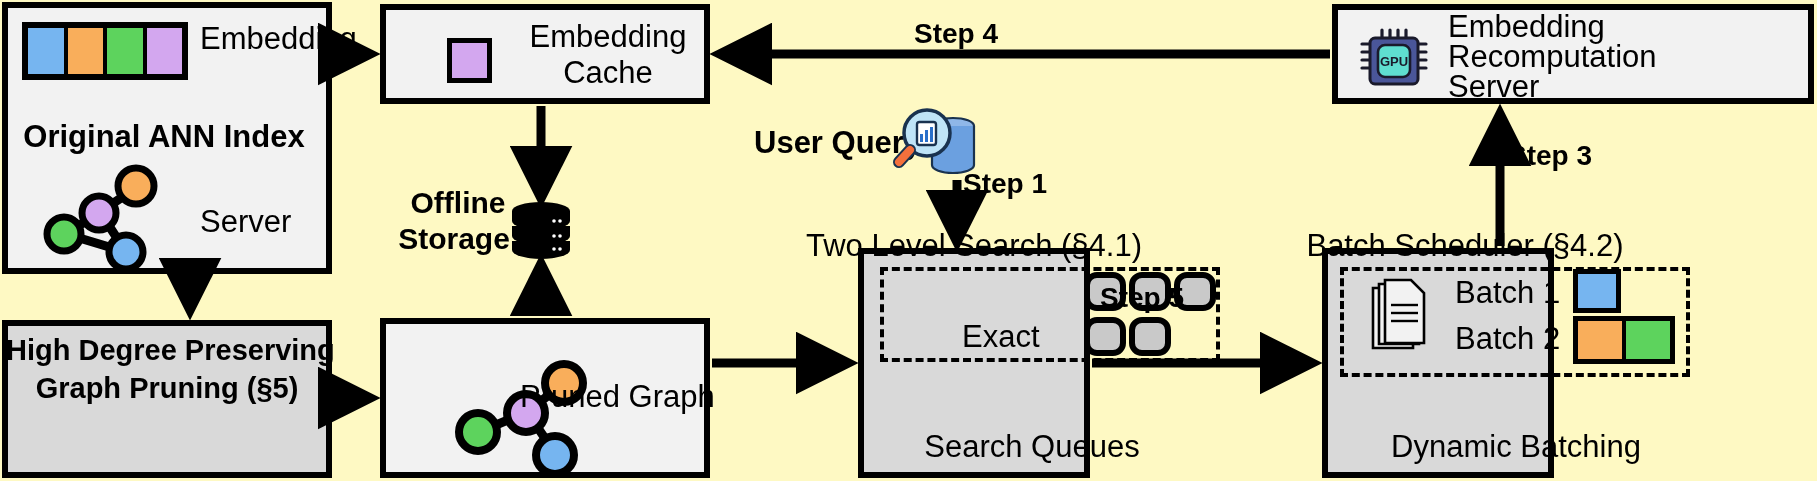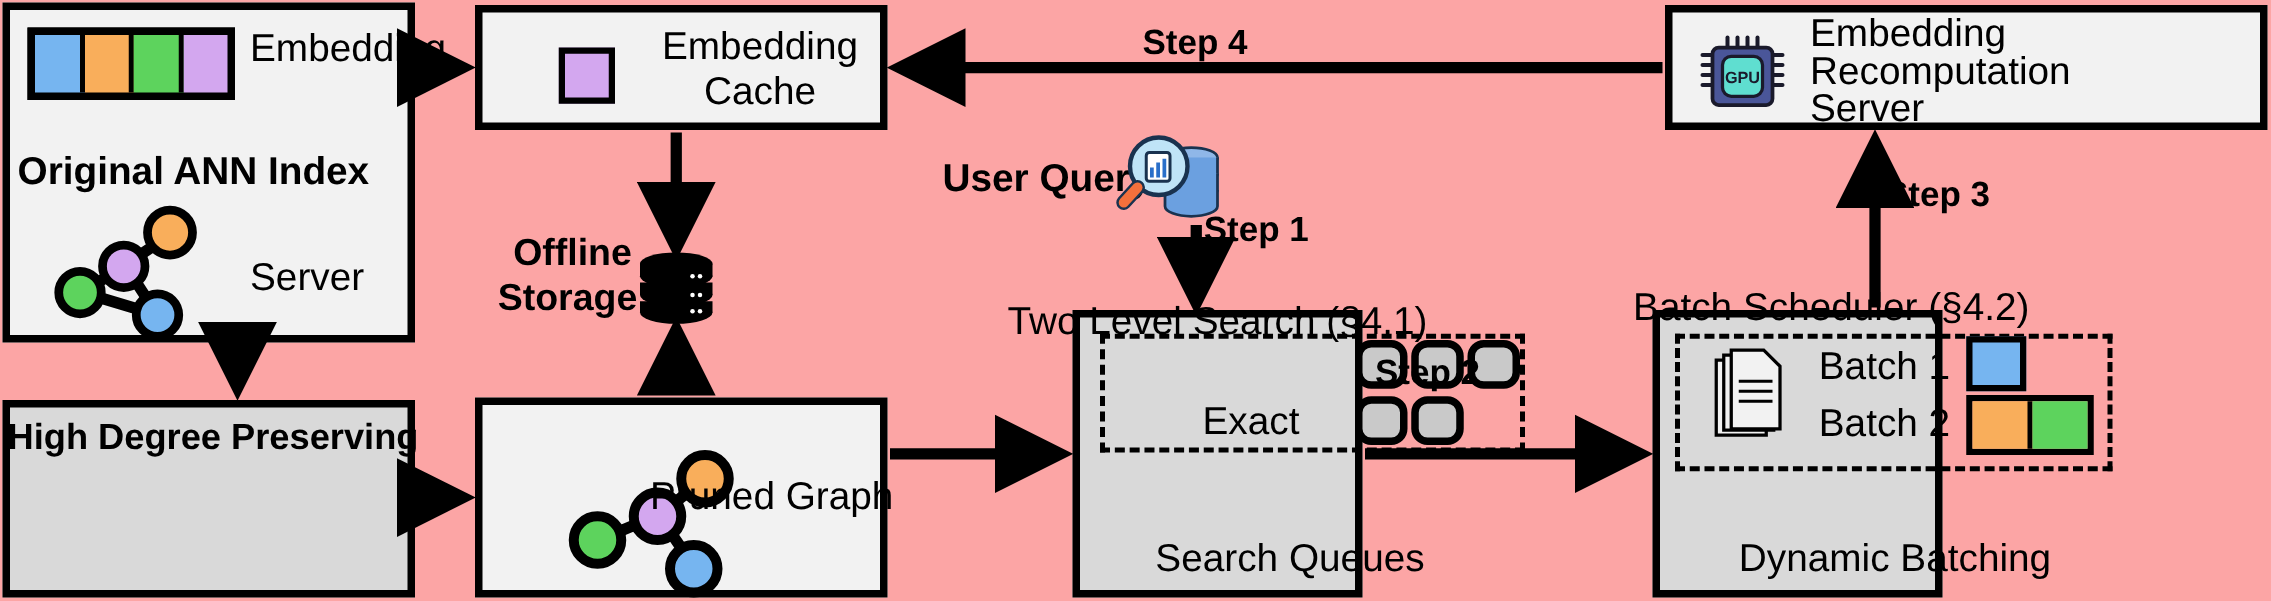--- a/index.html
+++ b/index.html
@@ -1,17 +1,17 @@
 <!DOCTYPE html>
 <html><head>
 <meta charset="utf-8">
 <style>
   html,body{margin:0;padding:0;background:#ffffff;}
   body{width:1817px;height:481px;font-family:"Liberation Sans",sans-serif;color:#000;}
-  #stage{position:relative;width:1817px;height:481px;overflow:hidden;background:#fca5a5;}
+  #stage{position:relative;width:1817px;height:481px;overflow:hidden;background:#fef9c3;}
   .box{position:absolute;box-sizing:border-box;border:6px solid #000;background:#f2f2f2;}
   .box.grey{background:#d9d9d9;}
   .lbl{position:absolute;box-sizing:border-box;white-space:pre;line-height:1.12;}
   .bold{font-weight:bold;}
   .ctr{text-align:center;}
   svg{display:block;overflow:visible;}
   .arrows{position:absolute;left:0;top:0;width:1817px;height:481px;pointer-events:none;}
   .chip{position:absolute;box-sizing:border-box;border:5px solid #000;}
   .qbox{box-sizing:border-box;border:6px solid #000;border-radius:13px;background:#c9c9c9;}
   .dashed{position:absolute;box-sizing:border-box;border:4px dashed #000;}
@@ -28,41 +28,42 @@
   </div>
 
   <div class="embrow" style="left:22px;top:22px;width:166px;height:58px;">
     <i style="background:#76b5f0"></i>
     <i style="background:#f9ae5b"></i>
     <i style="background:#5dd35d"></i>
     <i style="background:#d3a7ef"></i>
   </div>
   <div class="lbl" style="left:200px;top:22px;font-size:31px;">Embedding</div>
 
-  <div class="lbl bold" style="left:14px;top:120px;width:300px;text-align:left;font-size:31px;">Original ANN Index</div>
+  <div class="lbl bold" style="left:14px;top:120px;width:300px;text-align:center;font-size:31px;">Original ANN Index</div>
 
   <svg class="arrows" style="left:0;top:0;" width="1817" height="481" viewBox="0 0 1817 481">
     <g stroke="#000" stroke-width="9" stroke-linecap="round">
       <line x1="66" y1="234" x2="100" y2="212"></line>
       <line x1="100" y1="212" x2="136" y2="188"></line>
       <line x1="66" y1="234" x2="126" y2="252"></line>
       <line x1="100" y1="212" x2="126" y2="252"></line>
     </g>
     <g stroke="#000" stroke-width="7">
       <circle cx="136" cy="186" r="18" fill="#f9ae5b"></circle>
       <circle cx="99" cy="213" r="17" fill="#d3a7ef"></circle>
       <circle cx="64" cy="234" r="17" fill="#5dd35d"></circle>
       <circle cx="126" cy="252" r="17" fill="#76b5f0"></circle>
     </g>
   </svg>
   <div class="lbl" style="left:200px;top:205px;font-size:31px;">Server</div>
 
   <div class="box grey" style="left:2px;top:320px;width:330px;height:158px;">
   </div>
   <div class="lbl bold ctr" style="left:6px;top:334px;width:322px;font-size:29px;">High Degree Preserving</div>
+  <div class="lbl bold ctr" style="left:6px;top:372px;width:322px;font-size:29px;">Graph Pruning (§5)</div>
 
   <div class="box" style="left:380px;top:4px;width:330px;height:100px;">
   </div>
   <div class="chip" style="left:447px;top:38px;width:45px;height:45px;background:#d3a7ef;"></div>
   <div class="lbl ctr" style="left:510px;top:20px;width:196px;font-size:31px;">Embedding</div>
   <div class="lbl ctr" style="left:510px;top:56px;width:196px;font-size:31px;">Cache</div>
 
   <div class="lbl bold ctr" style="left:398px;top:186px;width:120px;font-size:30px;">Offline</div>
   <div class="lbl bold ctr" style="left:390px;top:222px;width:128px;font-size:30px;">Storage</div>
 
@@ -118,21 +119,21 @@
         <rect x="925" y="130" width="3" height="12"></rect>
         <rect x="930" y="127" width="3" height="15"></rect>
       </g>
       <path d="M910 150 L899 162" stroke="#19324f" stroke-width="12" stroke-linecap="round"></path>
       <path d="M910 150 L899 162" stroke="#f4703c" stroke-width="8" stroke-linecap="round"></path>
     </g>
   </svg>
 
   <div class="box grey" style="left:858px;top:248px;width:232px;height:230px;">
   </div>
-  <div class="lbl ctr" style="left:752px;top:229px;width:444px;font-size:31px;margin-top:11px;">Two Level Search (§4.1)</div>
+  <div class="lbl ctr" style="left:752px;top:229px;width:444px;font-size:31px;">Two Level Search (§4.1)</div>
 
   <div class="dashed" style="left:880px;top:267px;width:340px;height:95px;"></div>
 
   <div style="position:absolute;left:1084px;top:272px;display:flex;gap:3px;">
     <div class="qbox" style="width:42px;height:39px;"></div>
     <div class="qbox" style="width:42px;height:39px;"></div>
     <div class="qbox" style="width:42px;height:39px;"></div>
   </div>
 
   <div class="lbl" style="left:962px;top:320px;font-size:31px;">Exact</div>
@@ -228,17 +229,17 @@
 
       <path d="M1092 363 H1310"></path>
 
       <path d="M1500 246 V116"></path>
 
       <path d="M1330 54 H722"></path>
     </g>
   </svg>
 
   <div class="lbl bold" style="left:963px;top:168px;font-size:28px;">Step 1</div>
-  <div class="lbl bold" style="left:1100px;top:282px;font-size:28px;">Step 2</div>
+  <div class="lbl bold" style="left:1100px;top:282px;font-size:28px;">Step 5</div>
   <div class="lbl bold" style="left:1508px;top:140px;font-size:28px;">Step 3</div>
   <div class="lbl bold" style="left:898px;top:18px;font-size:28px;margin-left:16px;">Step 4</div>
 
 </div>
 
 </body></html>

